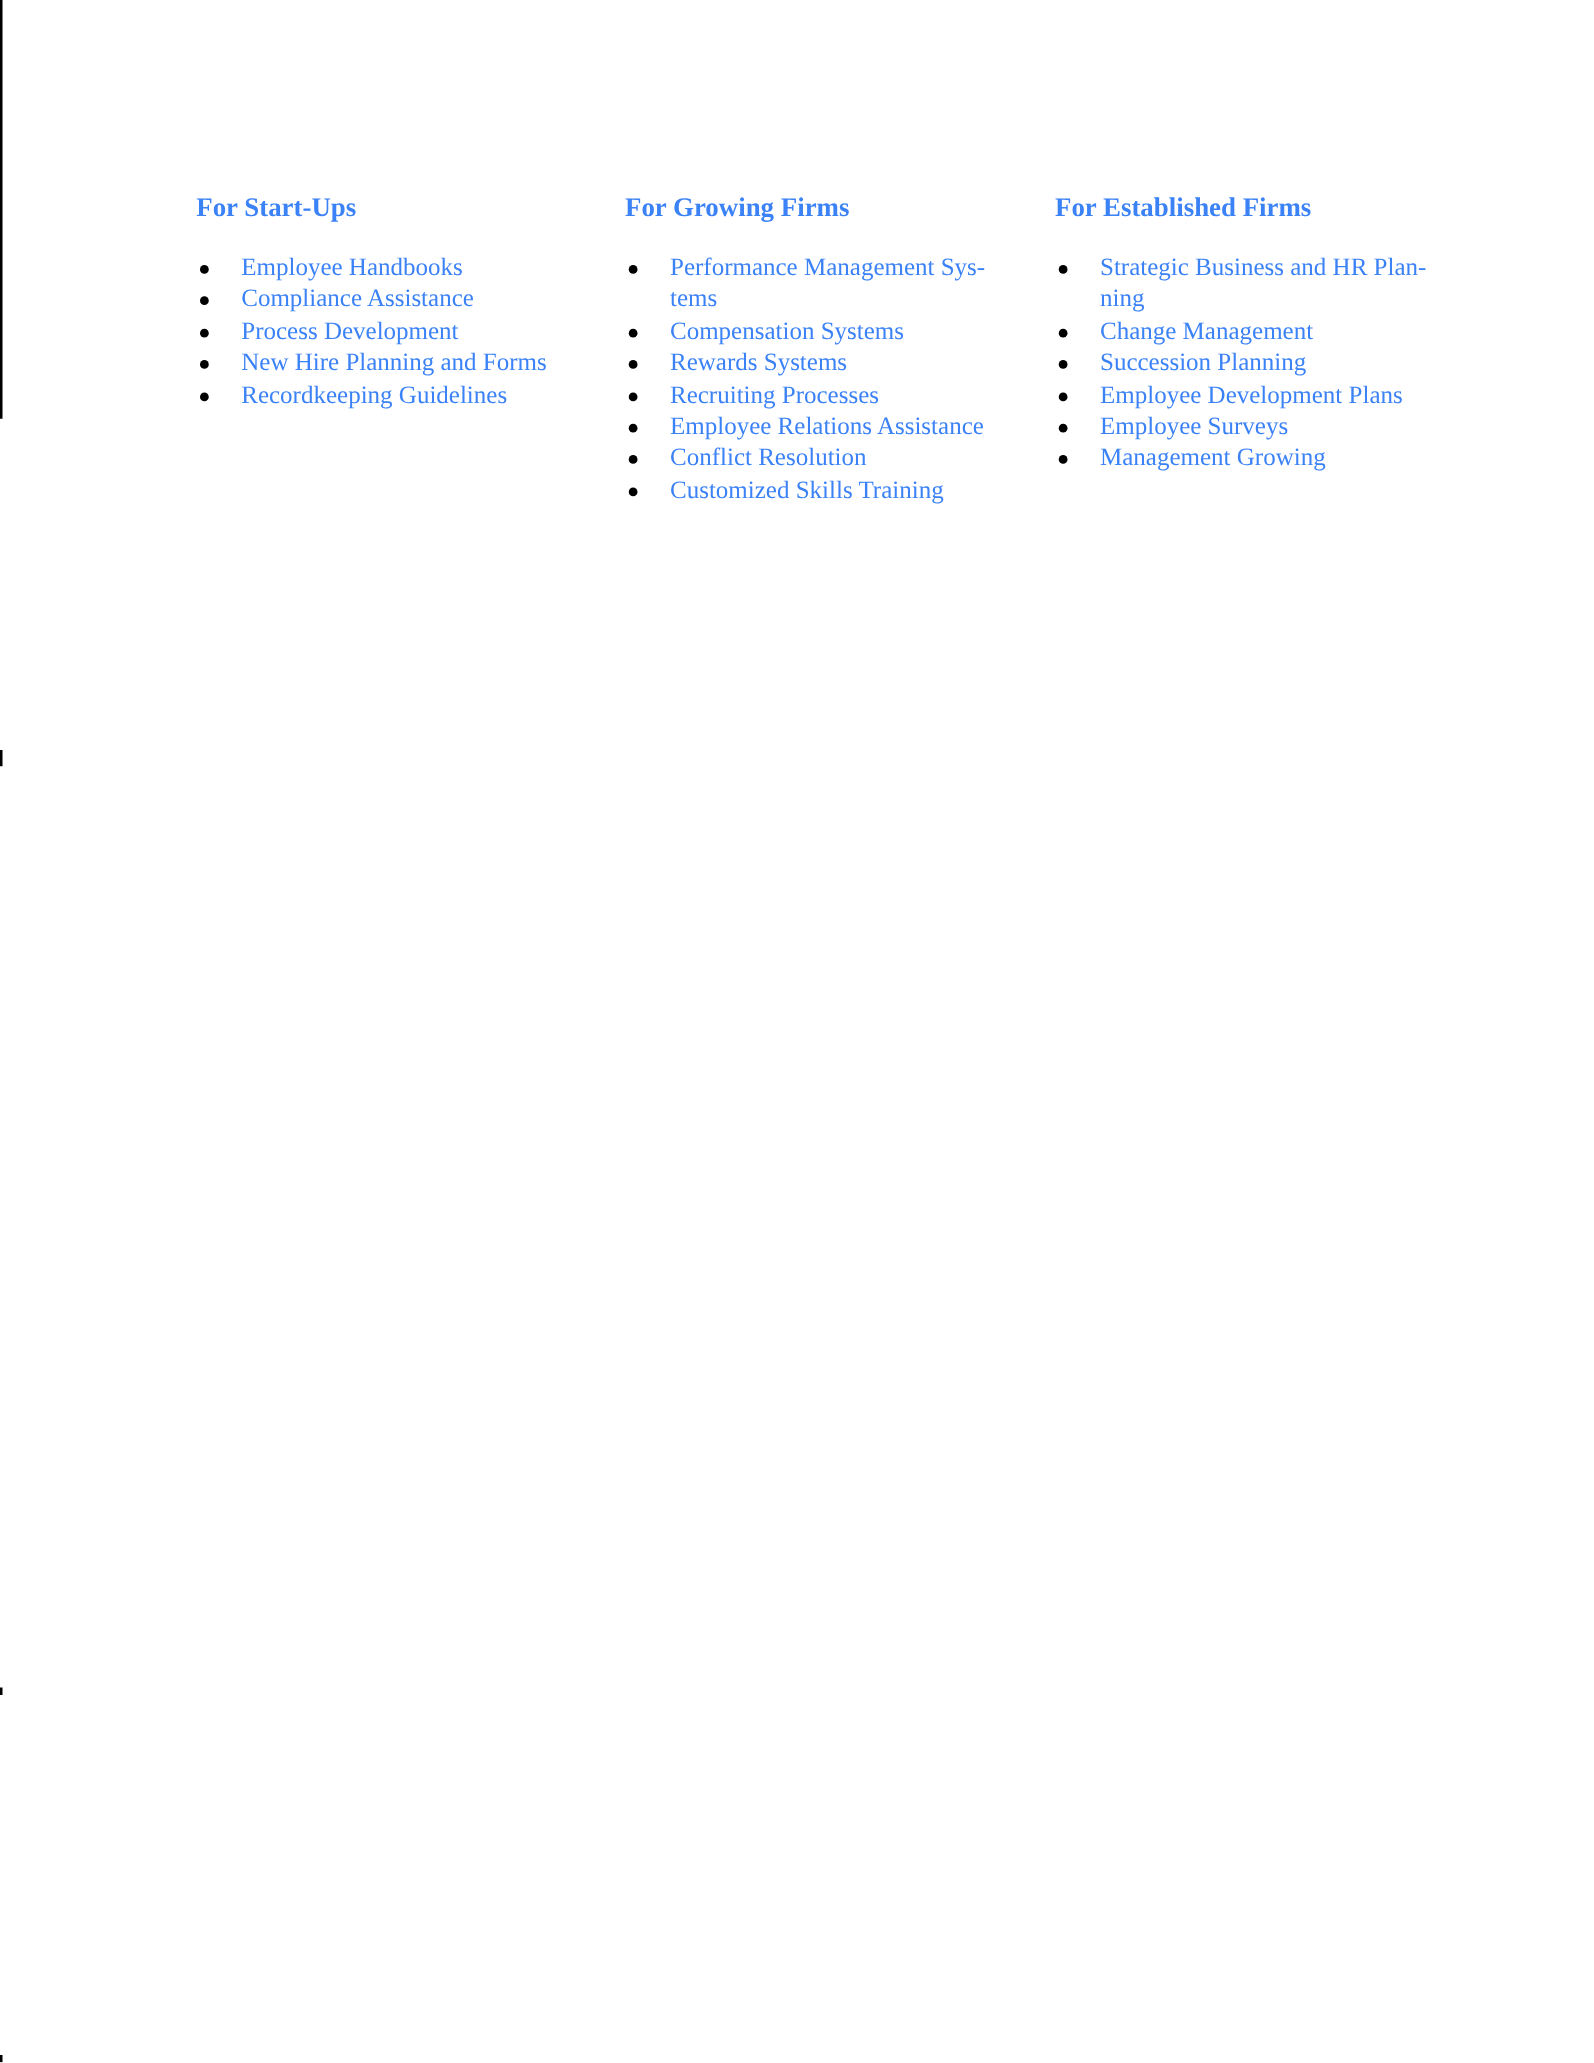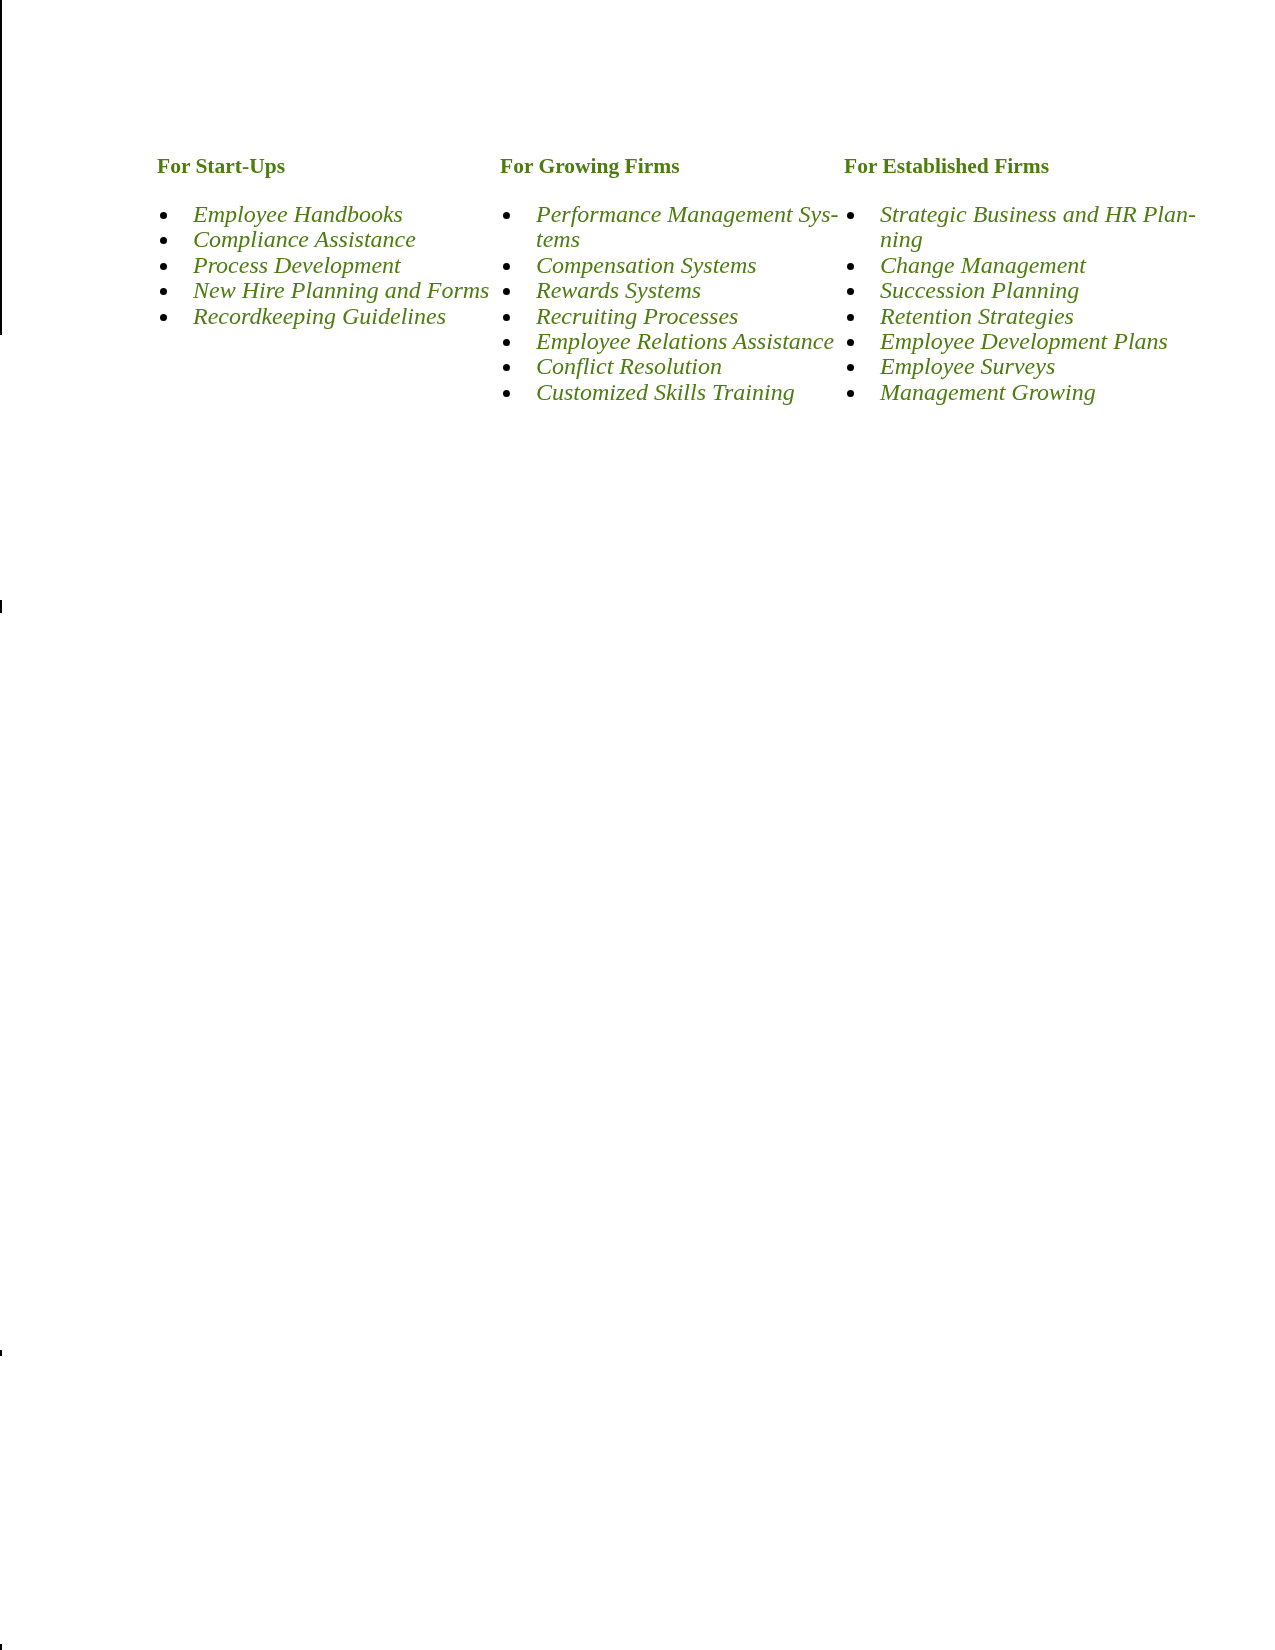--- a/index.html
+++ b/index.html
@@ -7,21 +7,21 @@
     padding: 0;
     background: #ffffff;
   }
   .page {
     position: relative;
     width: 1275px;
     height: 1650px;
     background: #ffffff;
     overflow: hidden;
     font-family: "Liberation Serif", "DejaVu Serif", serif;
-    color: #4d7c0f;
+    color: #3b82f6;
   }
   
   .edge-mark {
     position: absolute;
     left: 0;
     width: 2px;
     background: #000000;
   }
   .edge-mark.m1 { top: 0;      height: 335px; }
   .edge-mark.m2 { top: 600px;  height: 13px;  }
@@ -43,23 +43,22 @@
     line-height: 26px;
     font-weight: bold;
     white-space: nowrap;
   }
   .list {
     margin-top: 23px;
   }
   .item {
     position: relative;
     padding-left: 36px;
-    font-size: 24px;
+    font-size: 20px;
     line-height: 25.4px;
-    font-style: italic;
   }
   .item .dot {
     position: absolute;
     left: 3px;
     top: 10px;
     width: 7px;
     height: 7px;
     background: #000000;
     border-radius: 50%;
   }
@@ -150,24 +149,20 @@
       <div class="item">
         <span class="dot"></span>
         <span class="line">Change Management</span>
       </div>
       <div class="item">
         <span class="dot"></span>
         <span class="line">Succession Planning</span>
       </div>
       <div class="item">
         <span class="dot"></span>
-        <span class="line">Retention Strategies</span>
-      </div>
-      <div class="item">
-        <span class="dot"></span>
         <span class="line">Employee Development Plans</span>
       </div>
       <div class="item">
         <span class="dot"></span>
         <span class="line">Employee Surveys</span>
       </div>
       <div class="item">
         <span class="dot"></span>
         <span class="line">Management Growing</span>
       </div>

